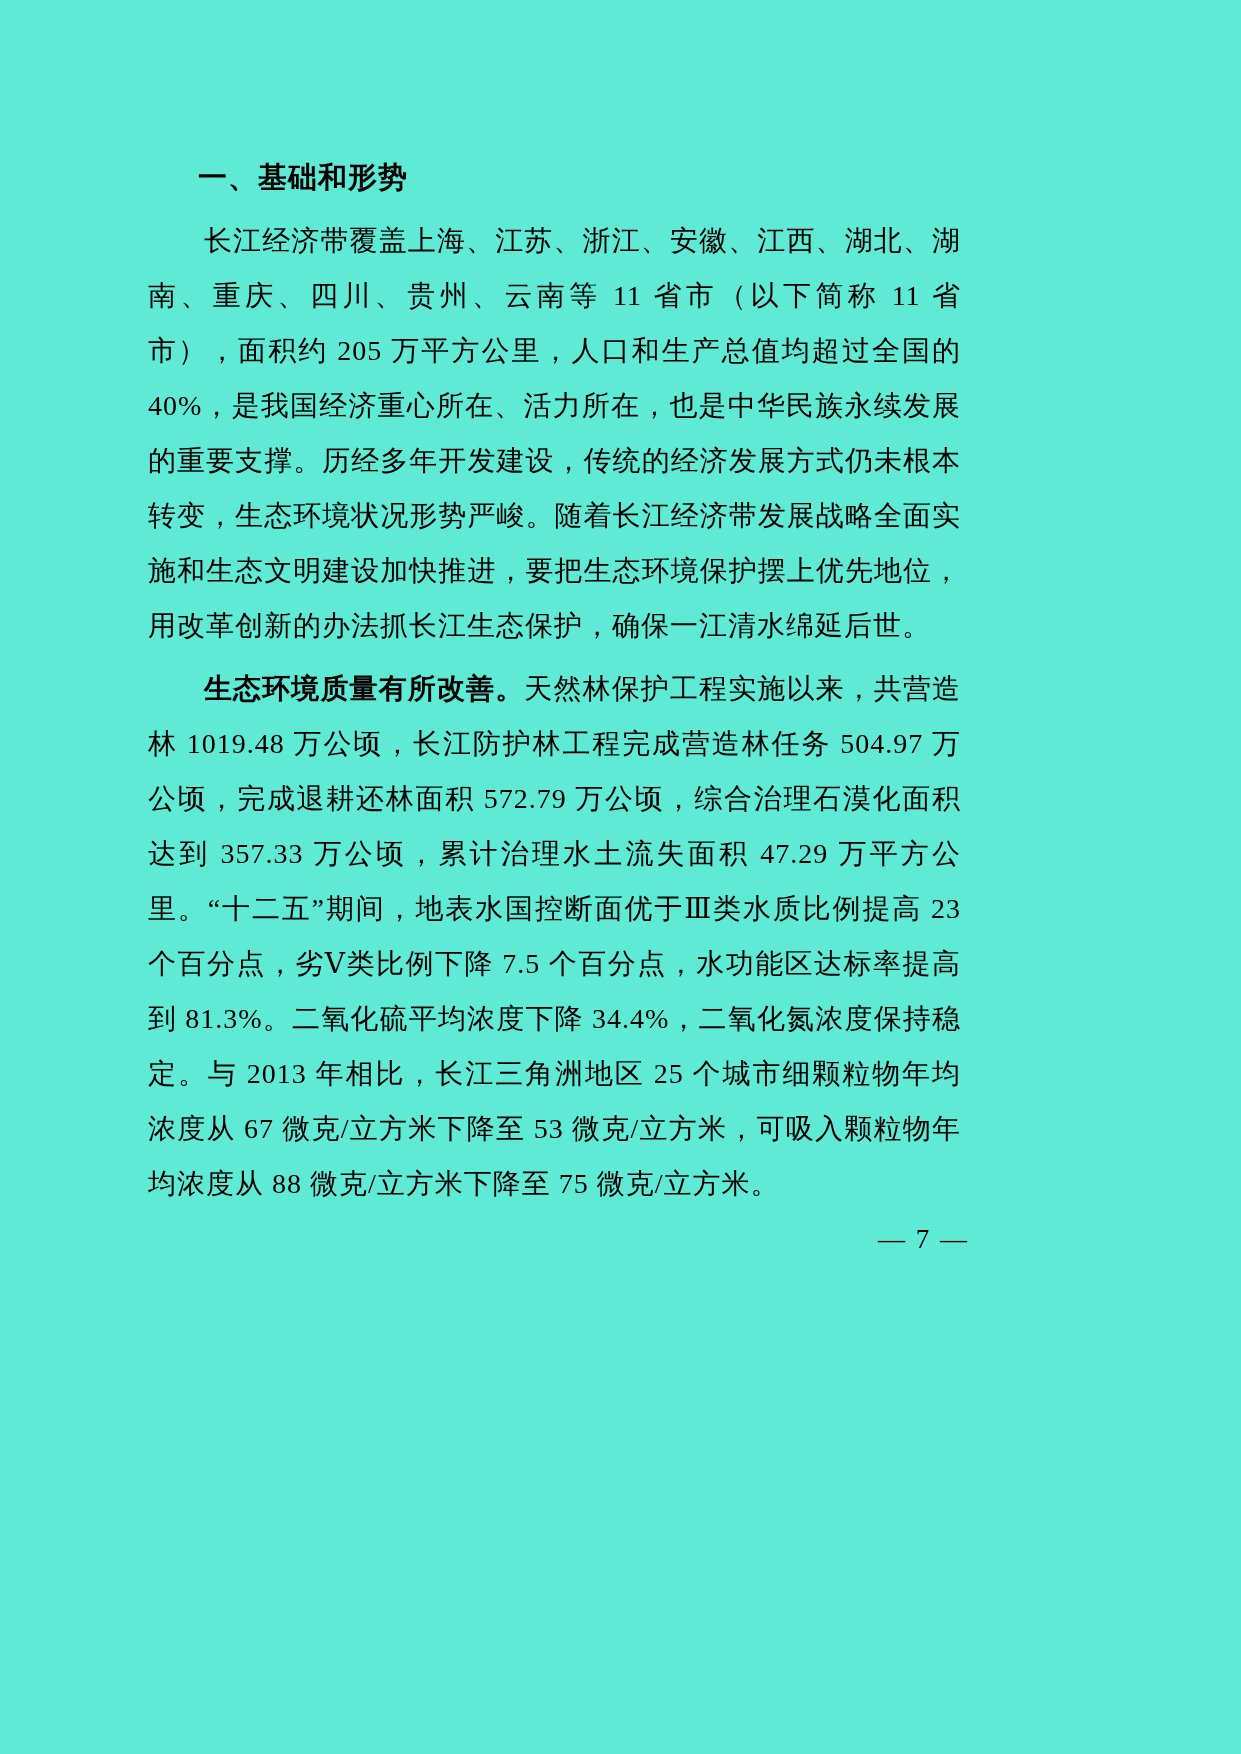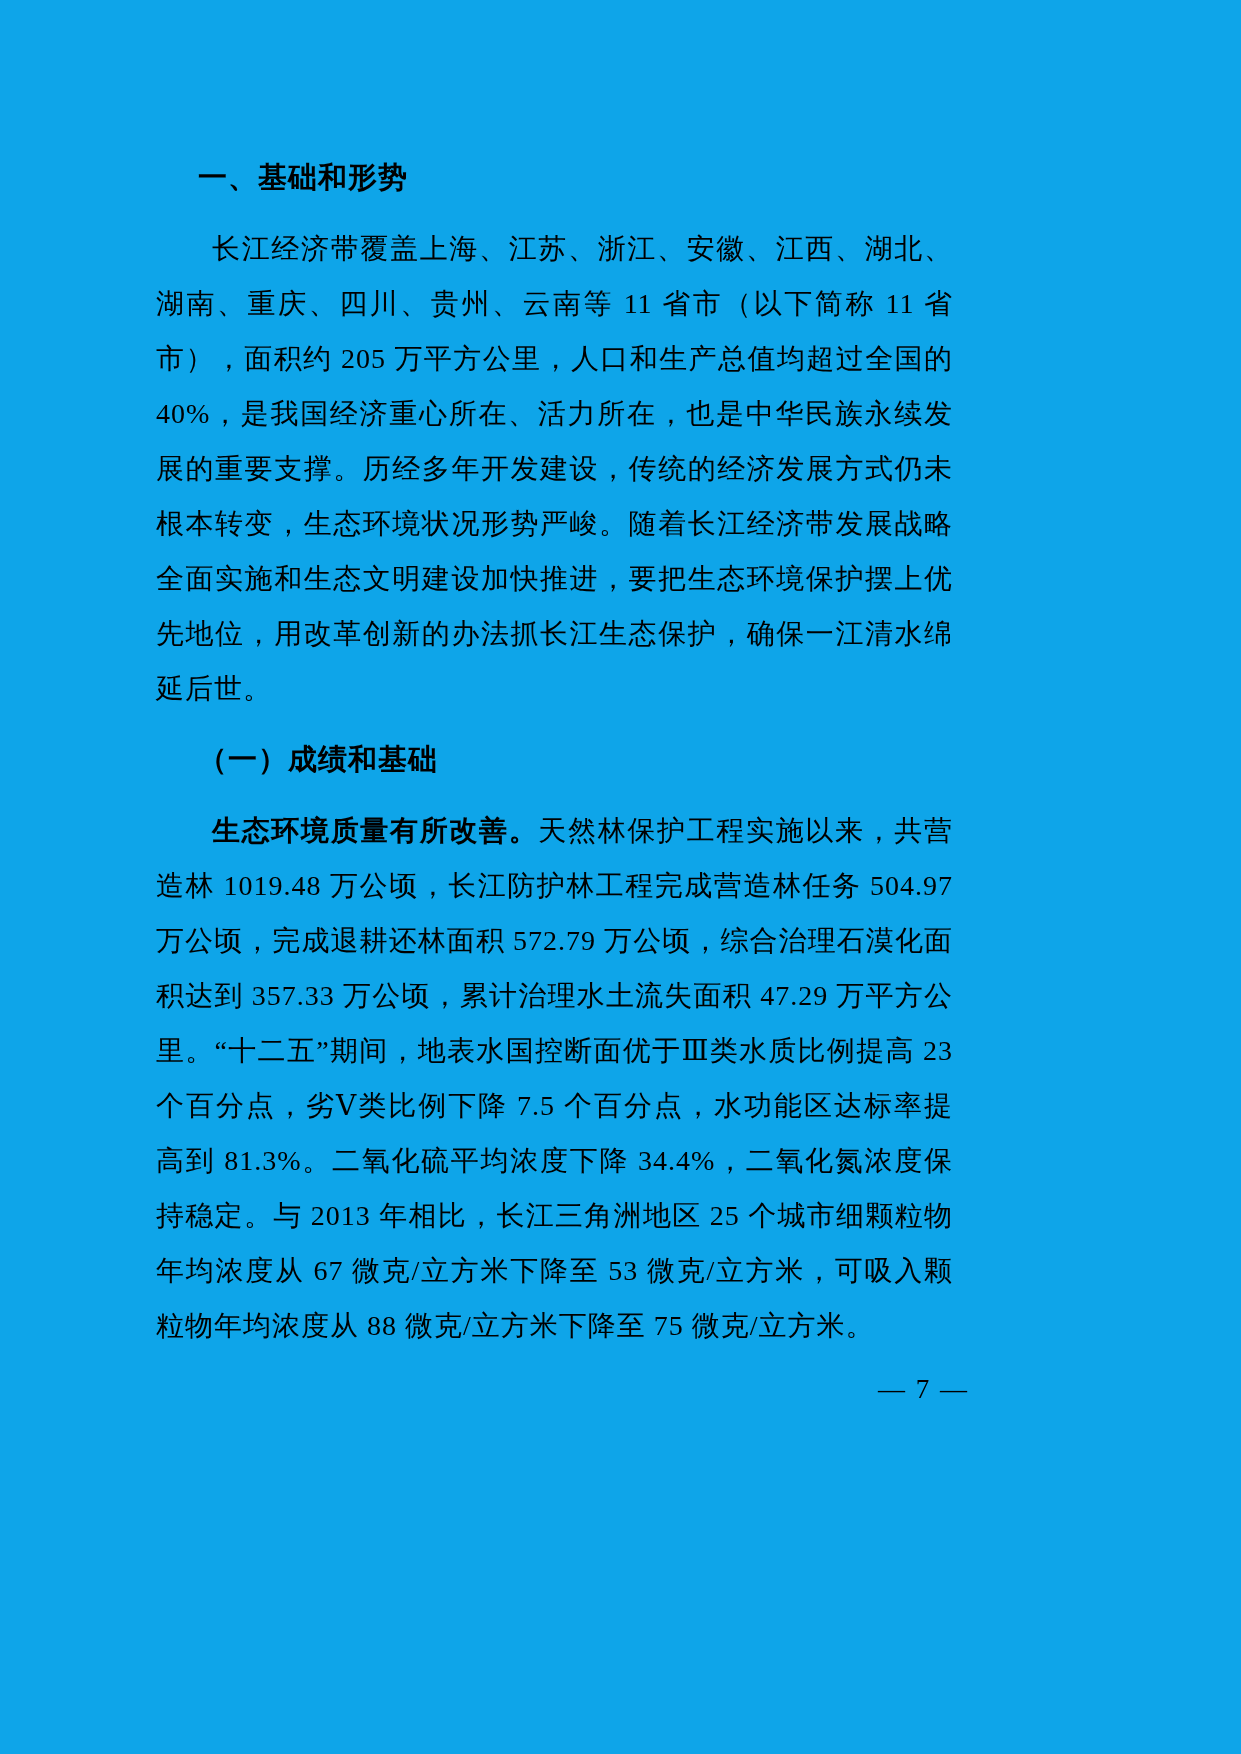--- a/index.html
+++ b/index.html
@@ -5,42 +5,42 @@
   html, body {
     margin: 0;
     padding: 0;
     background: #e9e9e9;
   }
   .page {
     position: relative;
     width: 1241px;
     height: 1754px;
     margin: 0 auto;
-    background: #0ea5e9;
+    background: #5eead4;
     box-sizing: border-box;
     padding: 150px 272px 0 140px;
     font-family: "Liberation Serif", "DejaVu Serif", serif;
     color: #000000;
     font-size: 28px;
     line-height: 55px;
     letter-spacing: 1px;
     overflow: hidden;
   }
   .doc-heading {
     margin: 0;
     font-size: 29px;
     font-weight: bold;
     text-indent: 2em;
     line-height: 55px;
   }
   .doc-heading.sub {
     margin-top: 6px;
   }
   .para {
-    margin: 16px;
+    margin: 8px;
     text-indent: 2em;
     text-align: justify;
   }
   .para .lead {
     font-weight: bold;
   }
   .page-footer {
     margin-top: 8px;
     text-align: right;
     font-size: 27px;
@@ -50,21 +50,20 @@
 </style>
 </head>
 <body>
 
 <div class="page">
 
   <h2 class="doc-heading">一、基础和形势</h2>
 
   <p class="para">长江经济带覆盖上海、江苏、浙江、安徽、江西、湖北、湖南、重庆、四川、贵州、云南等 11 省市（以下简称 11 省市），面积约 205 万平方公里，人口和生产总值均超过全国的 40%，是我国经济重心所在、活力所在，也是中华民族永续发展的重要支撑。历经多年开发建设，传统的经济发展方式仍未根本转变，生态环境状况形势严峻。随着长江经济带发展战略全面实施和生态文明建设加快推进，要把生态环境保护摆上优先地位，用改革创新的办法抓长江生态保护，确保一江清水绵延后世。</p>
 
-  <h3 class="doc-heading sub">（一）成绩和基础</h3>
 
 
   <p class="para">
     <span class="lead">生态环境质量有所改善。</span><span>天然林保护工程实施以来，共营造林 1019.48 万公顷，长江防护林工程完成营造林任务 504.97 万公顷，完成退耕还林面积 572.79 万公顷，综合治理石漠化面积达到 357.33 万公顷，累计治理水土流失面积 47.29 万平方公里。“十二五”期间，地表水国控断面优于Ⅲ类水质比例提高 23 个百分点，劣Ⅴ类比例下降 7.5 个百分点，水功能区达标率提高到 81.3%。二氧化硫平均浓度下降 34.4%，二氧化氮浓度保持稳定。与 2013 年相比，长江三角洲地区 25 个城市细颗粒物年均浓度从 67 微克/立方米下降至 53 微克/立方米，可吸入颗粒物年均浓度从 88 微克/立方米下降至 75 微克/立方米。</span>
   </p>
 
 
   <div class="page-footer">— 7 —</div>
 
 </div>

